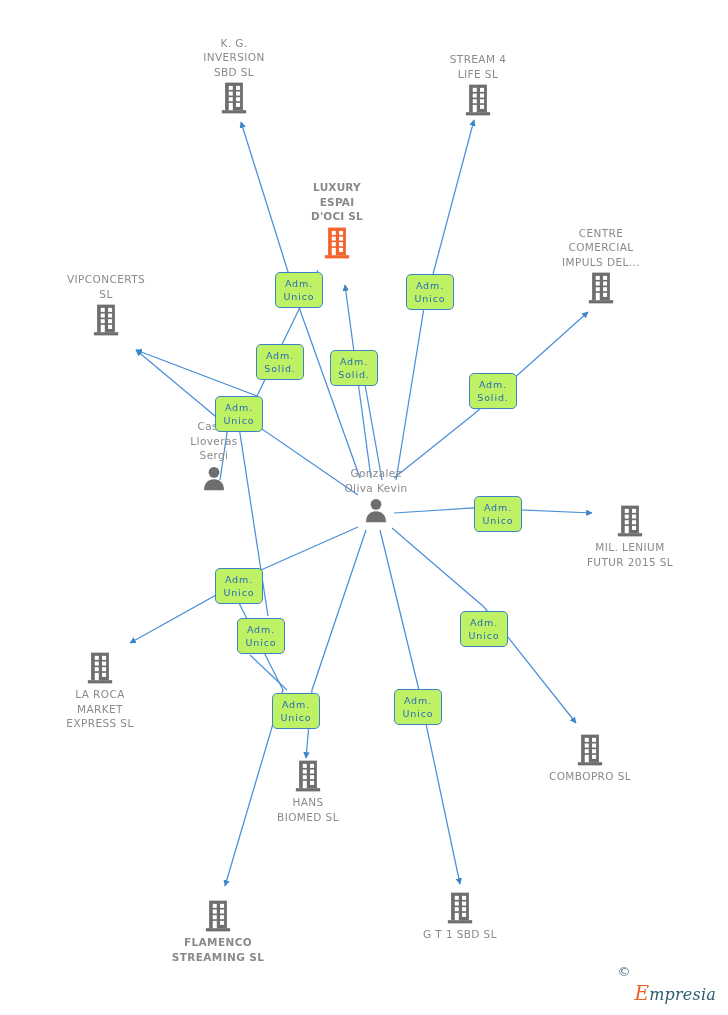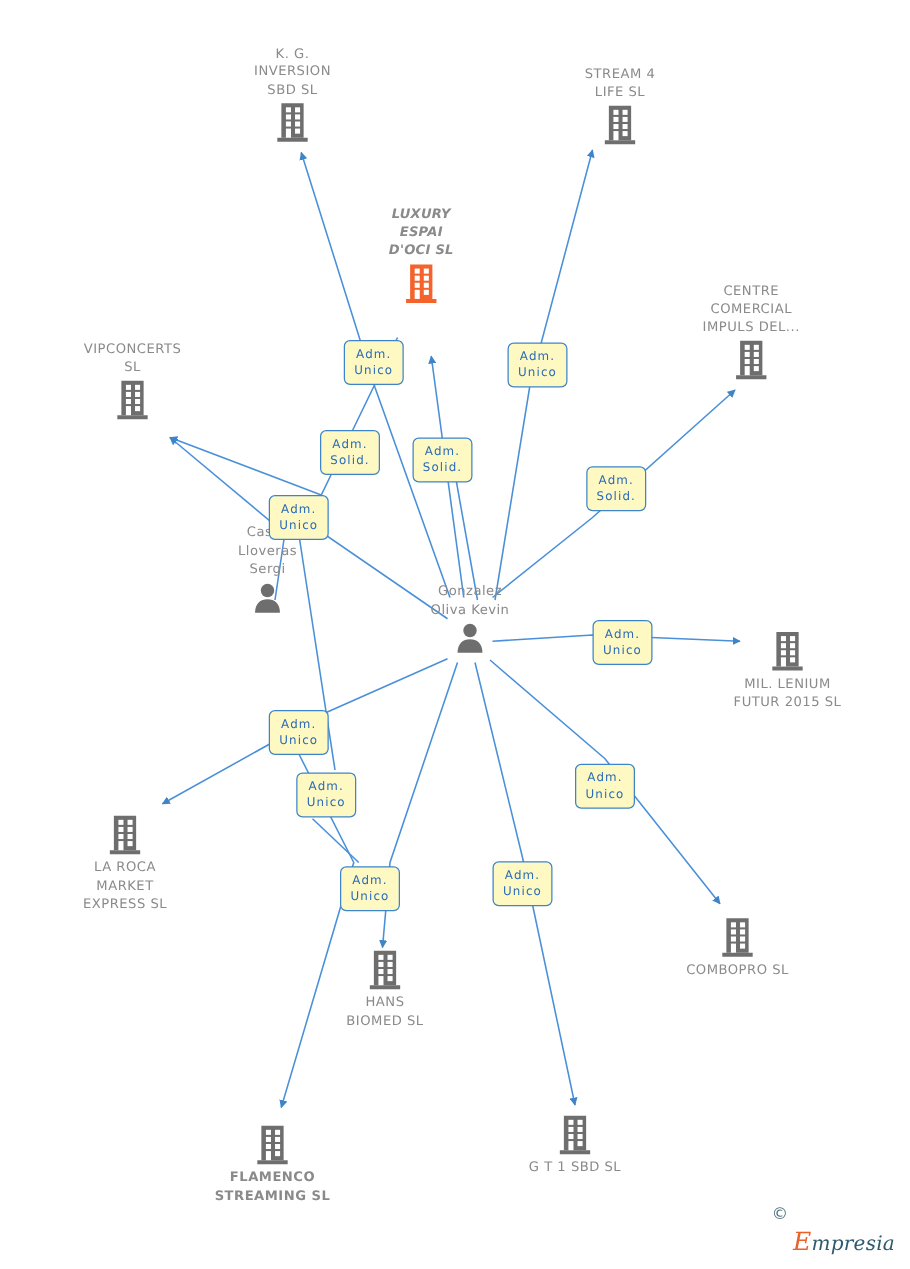--- a/index.html
+++ b/index.html
@@ -50,21 +50,21 @@
   }
   .node.below .label { margin-top: 2px; }
   .node.above .label { margin-bottom: 2px; }
 
   
   .rolebox {
     position: absolute;
     box-sizing: border-box;
     border: 1.3px solid #3d85c8;
     border-radius: 5px;
-    background: #fef9c3;
+    background: #bef264;
     color: #2b6cb8;
     font-size: 9.5px;
     line-height: 13px;
     letter-spacing: 0.9px;
     text-align: center;
     padding: 4px 0 4px 0;
     width: 48px;
     margin-left: -24px;
     z-index: 4;
     white-space: pre-line;
@@ -140,39 +140,39 @@
               <rect x="19.5" y="6" width="5" height="5" fill="#ffffff"></rect>
               <rect x="10.5" y="13" width="5" height="5" fill="#ffffff"></rect>
               <rect x="19.5" y="13" width="5" height="5" fill="#ffffff"></rect>
               <rect x="10.5" y="20" width="5" height="5" fill="#ffffff"></rect>
               <rect x="19.5" y="20" width="5" height="5" fill="#ffffff"></rect>
               <rect x="19.5" y="27" width="5" height="5" fill="#ffffff"></rect>
               <rect x="10.5" y="27" width="5" height="9" fill="#ffffff"></rect>
             </g>
           </svg></div>
       </div>
-      <div class="node company above" style="left: 496px; top: 52px;">
+      <div class="node company above" style="left: 478px; top: 52px;">
         <div class="label">STREAM 4
 LIFE SL</div>
         <div class="glyph"><svg width="28" height="34" viewBox="0 0 34 42">
             <g fill="#6e6e6e">
               <path d="M6 2 h22 v34 h-22 z"></path>
               <path d="M2 36 h30 v4 h-30 z"></path>
               <rect x="10.5" y="6" width="5" height="5" fill="#ffffff"></rect>
               <rect x="19.5" y="6" width="5" height="5" fill="#ffffff"></rect>
               <rect x="10.5" y="13" width="5" height="5" fill="#ffffff"></rect>
               <rect x="19.5" y="13" width="5" height="5" fill="#ffffff"></rect>
               <rect x="10.5" y="20" width="5" height="5" fill="#ffffff"></rect>
               <rect x="19.5" y="20" width="5" height="5" fill="#ffffff"></rect>
               <rect x="19.5" y="27" width="5" height="5" fill="#ffffff"></rect>
               <rect x="10.5" y="27" width="5" height="9" fill="#ffffff"></rect>
             </g>
           </svg></div>
       </div>
-      <div class="node focus above" style="left: 337px; top: 164px; font-style: italic;">
+      <div class="node focus above" style="left: 337px; top: 180px;">
         <div class="label">LUXURY
 ESPAI
 D'OCI SL</div>
         <div class="glyph"><svg width="28" height="34" viewBox="0 0 34 42">
             <g fill="#f4632c">
               <path d="M6 2 h22 v34 h-22 z"></path>
               <path d="M2 36 h30 v4 h-30 z"></path>
               <rect x="10.5" y="6" width="5" height="5" fill="#ffffff"></rect>
               <rect x="19.5" y="6" width="5" height="5" fill="#ffffff"></rect>
               <rect x="10.5" y="13" width="5" height="5" fill="#ffffff"></rect>

